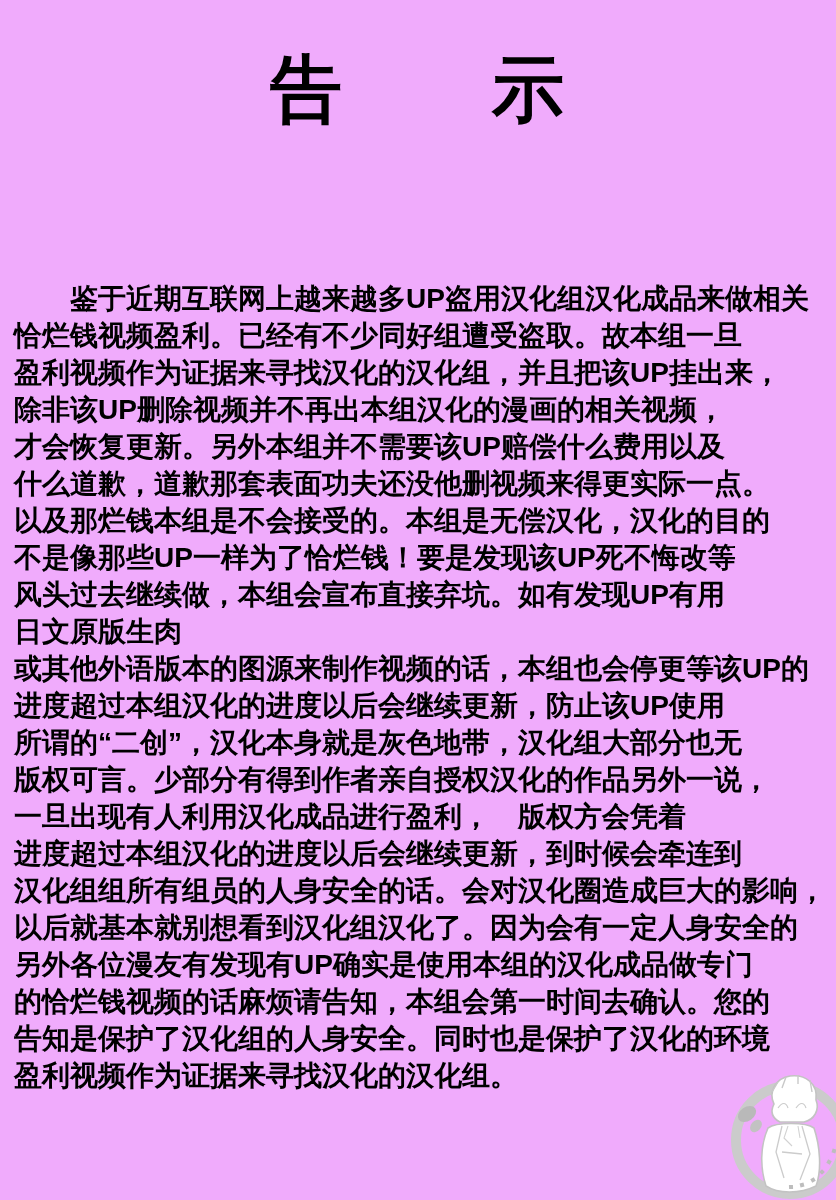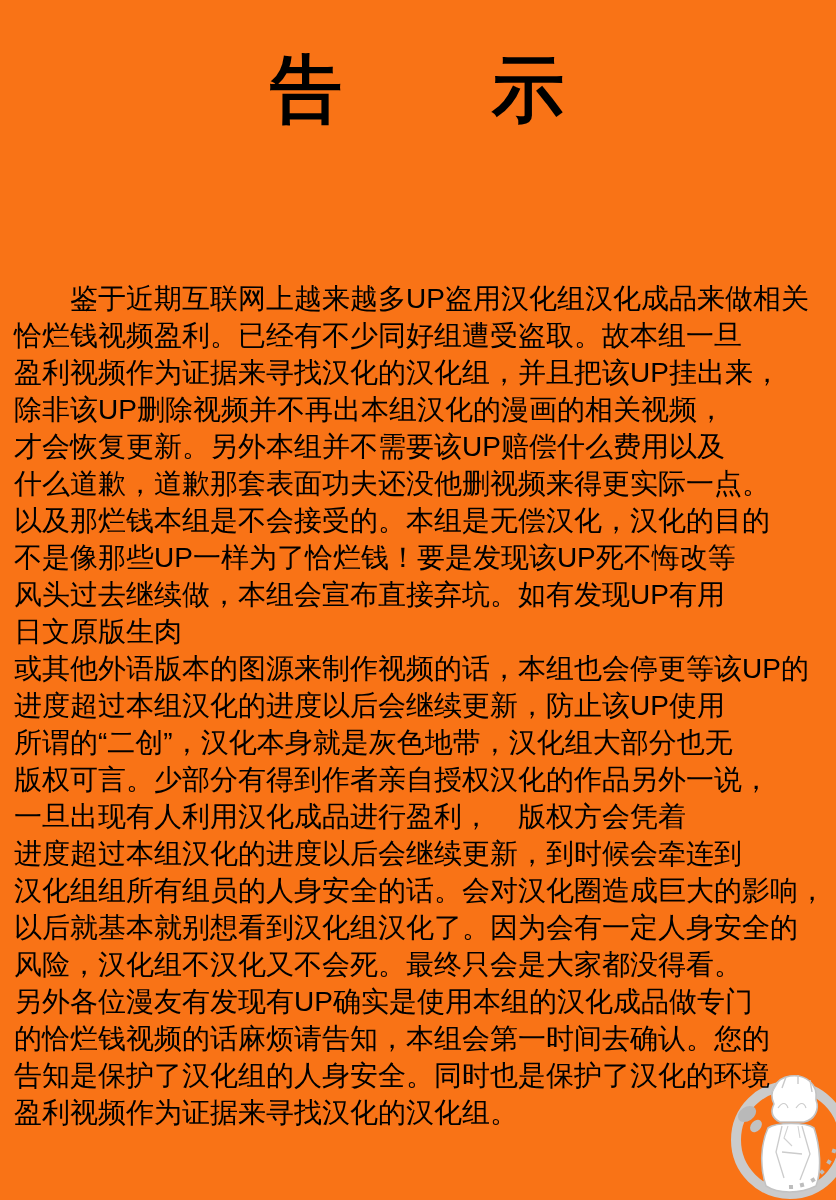--- a/index.html
+++ b/index.html
@@ -4,21 +4,21 @@
 <style>
   html, body {
     margin: 0;
     padding: 0;
     background: #ffffff;
   }
   .page {
     position: relative;
     width: 836px;
     height: 1200px;
-    background: #f97316;
+    background: #f0abfc;
     overflow: hidden;
     color: #000000;
     font-family: "Liberation Sans", sans-serif;
   }
   .notice-title {
     position: absolute;
     top: 50px;
     left: 0;
     width: 100%;
     margin: 0;
@@ -30,21 +30,21 @@
     white-space: pre;
     z-index: 2;
   }
   .notice-body {
     position: absolute;
     top: 280px;
     left: 14px;
     width: 822px;
     font-size: 28px;
     line-height: 37px;
-    font-weight: 400;
+    font-weight: 700;
     z-index: 1;
   }
   .body-line {
     white-space: pre;
     height: 37px;
   }
   .watermark {
     position: absolute;
     left: 726px;
     top: 1068px;
@@ -100,20 +100,19 @@
       <div class="body-line">风头过去继续做，本组会宣布直接弃坑。如有发现UP有用</div>
       <div class="body-line">日文原版生肉</div>
       <div class="body-line">或其他外语版本的图源来制作视频的话，本组也会停更等该UP的</div>
       <div class="body-line">进度超过本组汉化的进度以后会继续更新，防止该UP使用</div>
       <div class="body-line">所谓的“二创”，汉化本身就是灰色地带，汉化组大部分也无</div>
       <div class="body-line">版权可言。少部分有得到作者亲自授权汉化的作品另外一说，</div>
       <div class="body-line">一旦出现有人利用汉化成品进行盈利，　版权方会凭着</div>
       <div class="body-line">进度超过本组汉化的进度以后会继续更新，到时候会牵连到</div>
       <div class="body-line">汉化组组所有组员的人身安全的话。会对汉化圈造成巨大的影响，</div>
       <div class="body-line">以后就基本就别想看到汉化组汉化了。因为会有一定人身安全的</div>
-      <div class="body-line">风险，汉化组不汉化又不会死。最终只会是大家都没得看。</div>
       <div class="body-line">另外各位漫友有发现有UP确实是使用本组的汉化成品做专门</div>
       <div class="body-line">的恰烂钱视频的话麻烦请告知，本组会第一时间去确认。您的</div>
       <div class="body-line">告知是保护了汉化组的人身安全。同时也是保护了汉化的环境</div>
       <div class="body-line">盈利视频作为证据来寻找汉化的汉化组。</div>
     </div>
 
 </div>
 
 </body></html>

